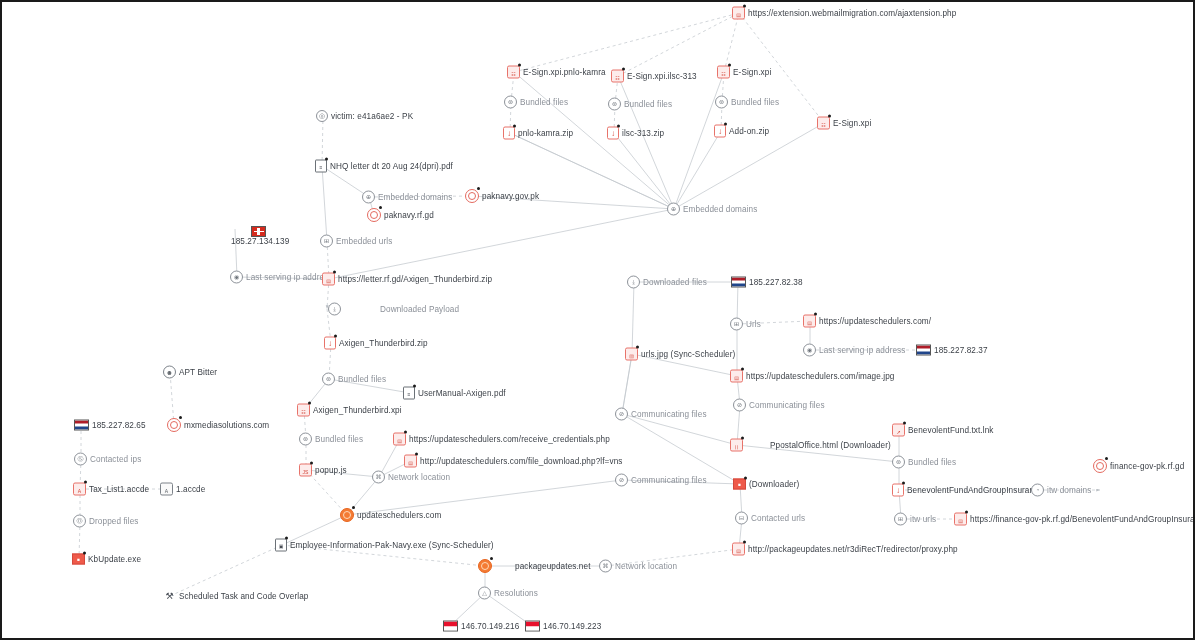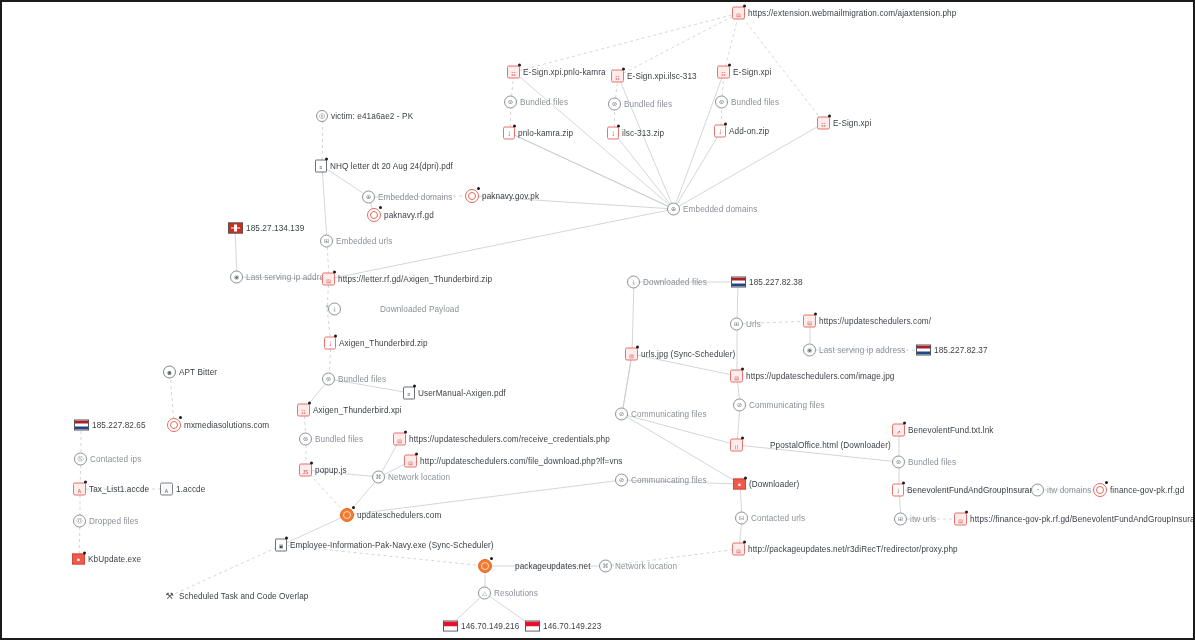--- a/index.html
+++ b/index.html
@@ -292,21 +292,21 @@
           <span class="dot"></span>
         </span>
         <span class="lbl">paknavy.gov.pk</span>
       </div>
       <div class="node ent" style="left: 372px; top: 213px; transform: translate(-7px, -50%);">
         <span class="g dom">
           <span class="dot"></span>
         </span>
         <span class="lbl">paknavy.rf.gd</span>
       </div>
-      <div class="node ent" style="left: 233px; top: 226px; transform: translate(-7px, -50%);">
+      <div class="node ent" style="left: 233px; top: 234px; transform: translate(-7px, -50%); flex-direction: column;">
         <span class="g flag ch"></span>
         <span class="lbl">185.27.134.139</span>
       </div>
       <div class="node relation" style="left: 325px; top: 239px; transform: translate(-7px, -50%);">
         <span class="g circ">
           <span class="in">⊞</span>
         </span>
         <span class="lbl">Embedded urls</span>
       </div>
       <div class="node relation" style="left: 235px; top: 275px; transform: translate(-7px, -50%);">
@@ -566,21 +566,21 @@
           <span class="dot"></span>
         </span>
         <span class="lbl">BenevolentFundAndGroupInsurance</span>
       </div>
       <div class="node relation" style="left: 1036px; top: 488px; transform: translate(-7px, -50%);">
         <span class="g circ">
           <span class="in">◔</span>
         </span>
         <span class="lbl">itw domains</span>
       </div>
-      <div class="node ent" style="left: 1098px; top: 488px; transform: translate(-7px, -50%);">
+      <div class="node ent" style="left: 1098px; top: 464px; transform: translate(-7px, -50%);">
         <span class="g dom">
           <span class="dot"></span>
         </span>
         <span class="lbl">finance-gov-pk.rf.gd</span>
       </div>
       <div class="node relation" style="left: 899px; top: 517px; transform: translate(-7px, -50%);">
         <span class="g circ">
           <span class="in">⊞</span>
         </span>
         <span class="lbl">itw urls</span>

